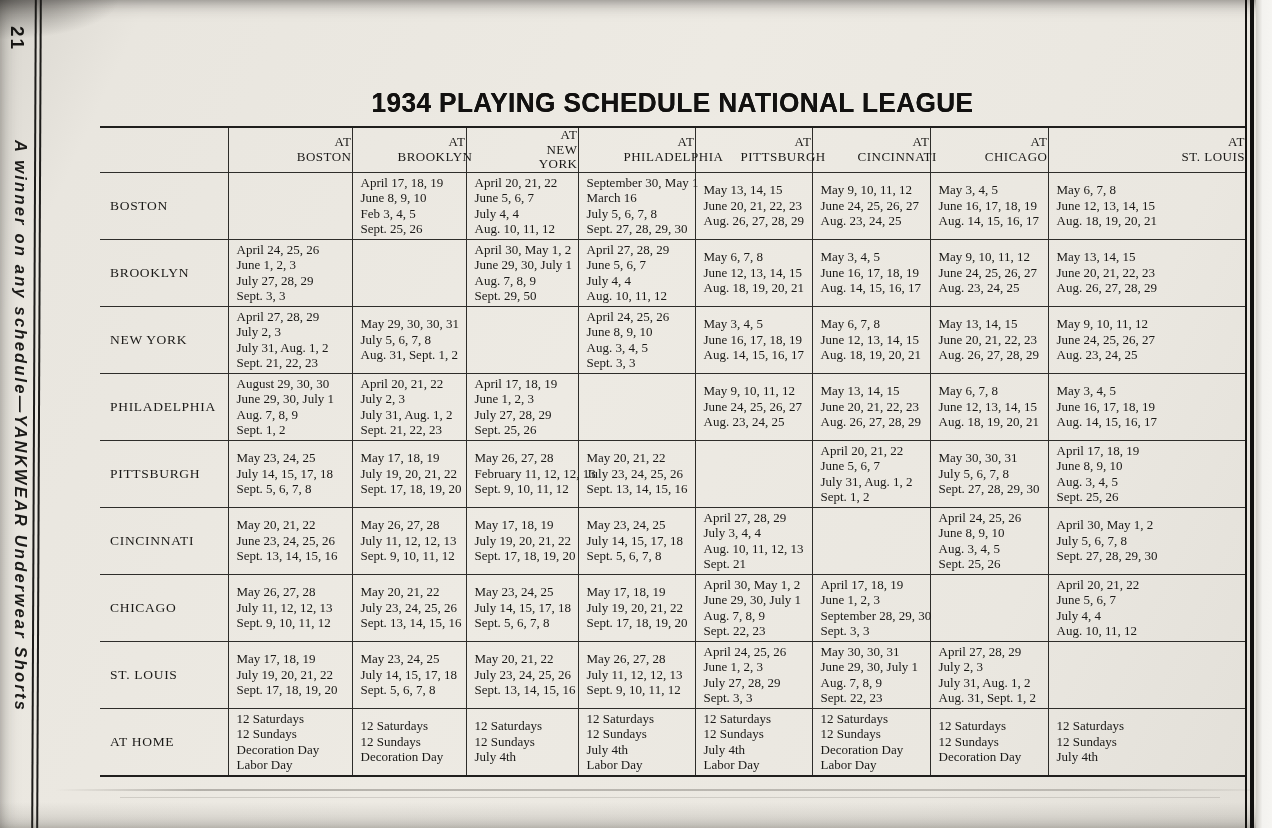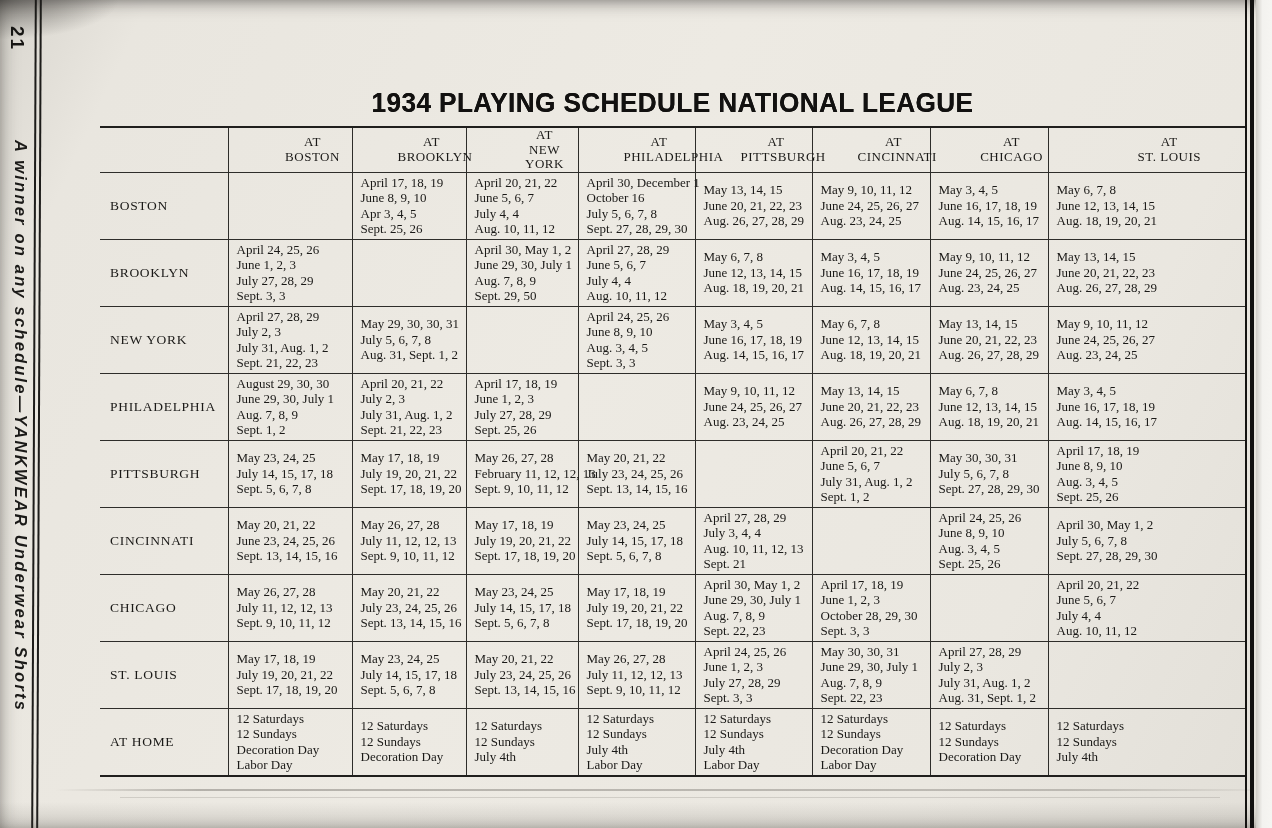--- a/index.html
+++ b/index.html
@@ -48,21 +48,21 @@
 
   table.sched {
     position:absolute; left:100px; top:126px; width:1145px;
     border-collapse:collapse; table-layout:fixed;
     color:#1a1917; font-size:13px; line-height:15.5px;
     border-top:2px solid #201f1d; border-bottom:2px solid #201f1d;
   }
   .sched th, .sched td { border-left:1px solid #2e2d2a; border-top:1px solid #2e2d2a; }
   .sched tr > *:first-child { border-left:none; }
   .sched thead th { border-top:none; height:37px; vertical-align:middle;
-    font-weight:normal; text-align:center; letter-spacing:.5px;padding-left:45px; }
+    font-weight:normal; text-align:right; letter-spacing:.5px;padding-left:45px; }
   .sched thead .hl { display:block; line-height:14.5px; }
   .sched tbody tr { height:63px; }
   .sched tbody tr.home-row { height:61px; }
   .sched tbody th { text-align:left; vertical-align:middle; padding-left:10px;
     font-weight:normal; font-size:13.5px; letter-spacing:.7px; white-space:nowrap; }
   .sched td { vertical-align:middle; padding:2px 2px 2px 8px; }
   .sched td div { white-space:nowrap; }
 
   
   .crease1 { position:absolute; left:55px; top:789px; width:1195px; height:2px;
@@ -137,32 +137,32 @@
           </th>
         </tr>
       </thead>
     <tbody>
         <tr>
           <th>BOSTON</th>
           <td></td>
           <td>
             <div>April 17, 18, 19</div>
             <div>June 8, 9, 10</div>
-            <div>Apr 3, 4, 5</div>
+            <div>Feb 3, 4, 5</div>
             <div>Sept. 25, 26</div>
           </td>
           <td>
             <div>April 20, 21, 22</div>
             <div>June 5, 6, 7</div>
             <div>July 4, 4</div>
             <div>Aug. 10, 11, 12</div>
           </td>
           <td>
-            <div>April 30, December 1</div>
-            <div>October 16</div>
+            <div>September 30, May 1</div>
+            <div>March 16</div>
             <div>July 5, 6, 7, 8</div>
             <div>Sept. 27, 28, 29, 30</div>
           </td>
           <td>
             <div>May 13, 14, 15</div>
             <div>June 20, 21, 22, 23</div>
             <div>Aug. 26, 27, 28, 29</div>
           </td>
           <td>
             <div>May 9, 10, 11, 12</div>
@@ -411,21 +411,21 @@
           </td>
           <td>
             <div>April 30, May 1, 2</div>
             <div>June 29, 30, July 1</div>
             <div>Aug. 7, 8, 9</div>
             <div>Sept. 22, 23</div>
           </td>
           <td>
             <div>April 17, 18, 19</div>
             <div>June 1, 2, 3</div>
-            <div>October 28, 29, 30</div>
+            <div>September 28, 29, 30</div>
             <div>Sept. 3, 3</div>
           </td>
           <td></td>
           <td>
             <div>April 20, 21, 22</div>
             <div>June 5, 6, 7</div>
             <div>July 4, 4</div>
             <div>Aug. 10, 11, 12</div>
           </td>
         </tr>

